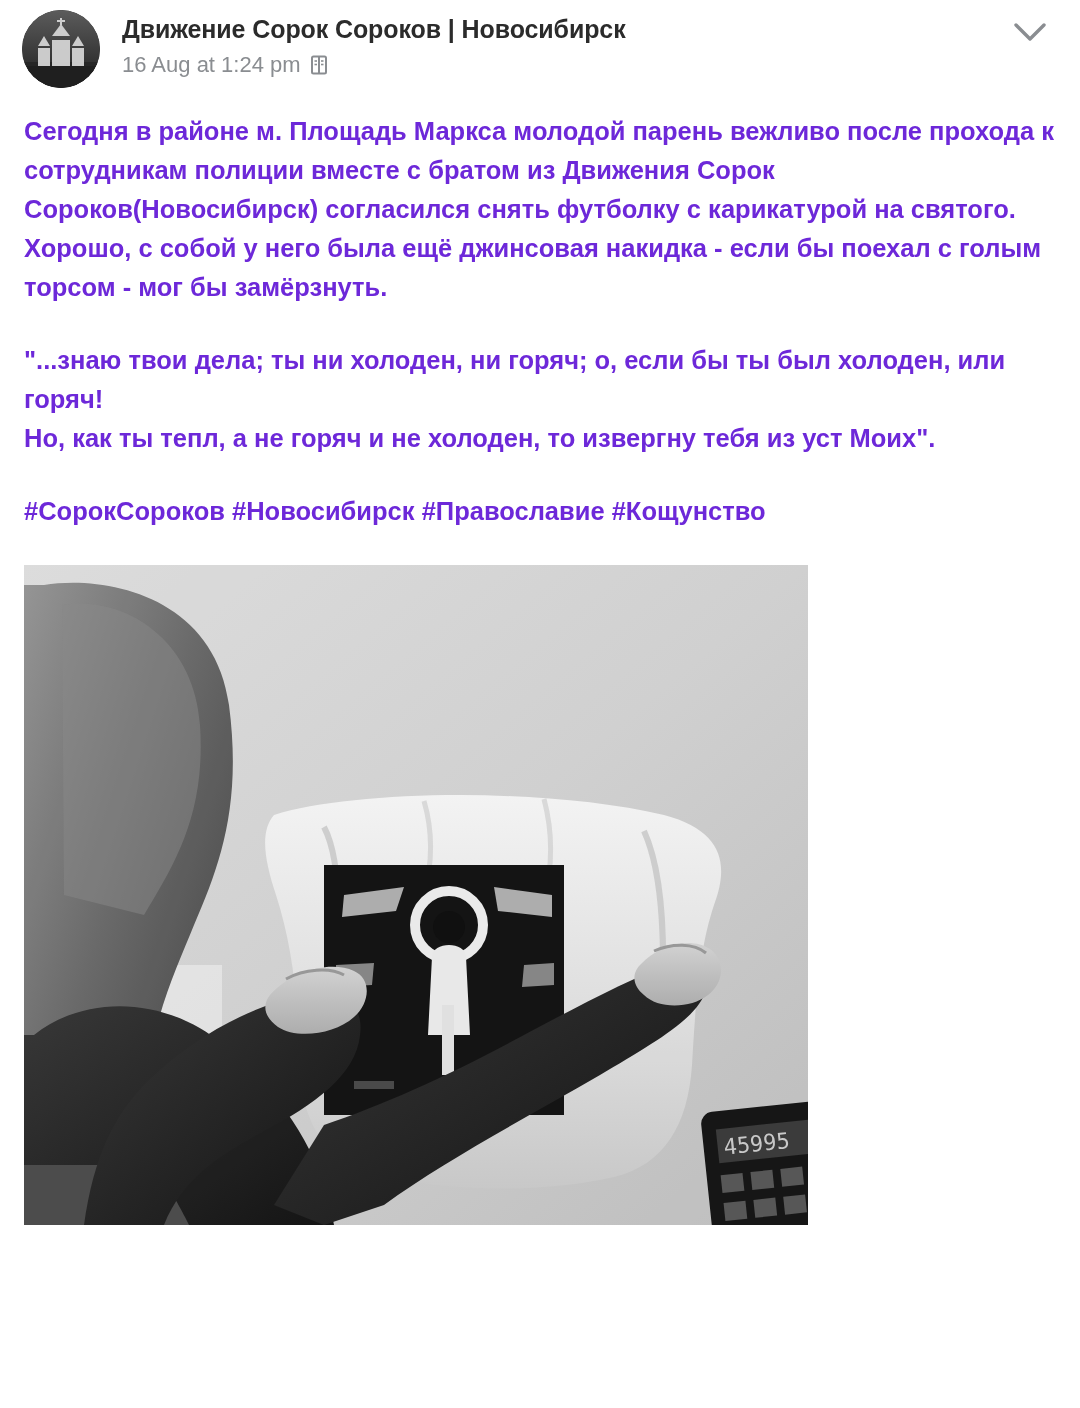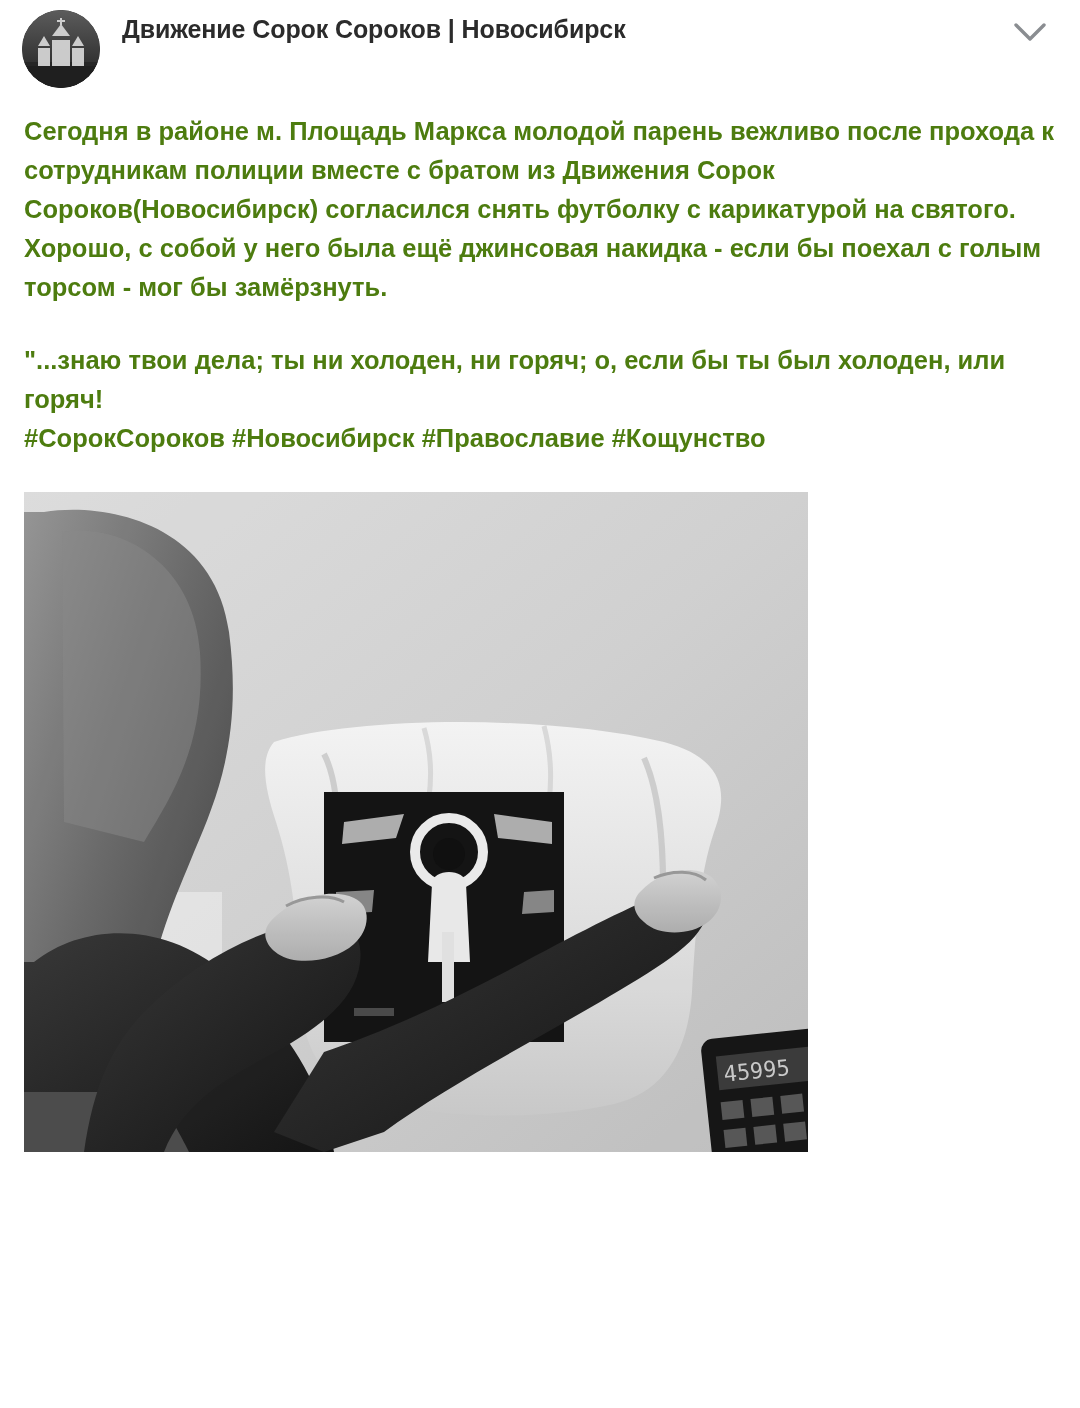--- a/index.html
+++ b/index.html
@@ -81,21 +81,21 @@
     display: flex;
     align-items: center;
     justify-content: center;
   }
 
   
   .post-body {
     padding: 18px 22px 0 24px;
     font-size: 25.5px;
     line-height: 39px;
-    color: #4d7c0f;
+    color: #6d28d9;
     font-weight: bold;
   }
   .para {
     margin: 0 0 34px 0;
     white-space: pre-wrap;
   }
   .para.quote { margin-bottom: 0; }
   .para.hashtags { }
 
   
@@ -145,32 +145,46 @@
             <rect x="38" y="8" width="2" height="7"></rect>
             <rect x="35" y="10" width="8" height="2"></rect>
           </g>
           <rect x="0" y="56" width="78" height="22" fill="#1a1a1a" opacity="0.55"></rect>
         </g>
       </svg>
     </div>
 
     <div class="header-text">
       <div class="page-name">Движение Сорок Сороков | Новосибирск</div>
+      <div class="meta-line">
+        <span class="timestamp">16 Aug at 1:24 pm</span>
+        <span class="privacy-icon">
+          <svg width="18" height="20" viewBox="0 0 18 20" aria-hidden="true">
+            <rect x="2" y="1.5" width="14" height="17" rx="1.5" fill="none" stroke="#8a8d91" stroke-width="2"></rect>
+            <line x1="9" y1="2" x2="9" y2="18" stroke="#8a8d91" stroke-width="2"></line>
+            <line x1="4.5" y1="6" x2="7" y2="6" stroke="#8a8d91" stroke-width="1.6"></line>
+            <line x1="4.5" y1="9.5" x2="7" y2="9.5" stroke="#8a8d91" stroke-width="1.6"></line>
+            <line x1="11" y1="6" x2="13.5" y2="6" stroke="#8a8d91" stroke-width="1.6"></line>
+            <line x1="11" y1="9.5" x2="13.5" y2="9.5" stroke="#8a8d91" stroke-width="1.6"></line>
+          </svg>
+        </span>
+      </div>
     </div>
 
     <div class="chevron">
       <svg width="34" height="22" viewBox="0 0 34 22" aria-hidden="true">
         <polyline points="3,4 17,18 31,4" fill="none" stroke="#8a8d91" stroke-width="3.4" stroke-linecap="round" stroke-linejoin="round"></polyline>
       </svg>
     </div>
   </div>
 
   <div class="post-body">
     <p class="para">Сегодня в районе м. Площадь Маркса молодой парень вежливо после прохода к сотрудникам полиции вместе с братом из Движения Сорок Сороков(Новосибирск) согласился снять футболку с карикатурой на святого. Хорошо, с собой у него была ещё джинсовая накидка - если бы поехал с голым торсом - мог бы замёрзнуть.</p>
     <p class="para quote">"...знаю твои дела; ты ни холоден, ни горяч; о, если бы ты был холоден, или горяч!</p>
+    <p class="para">Но, как ты тепл, а не горяч и не холоден, то извергну тебя из уст Моих".</p>
     <p class="para hashtags">#СорокСороков #Новосибирск #Православие #Кощунство</p>
   </div>
 
   <div class="post-image-wrap">
     <div class="post-image">
       <svg width="784" height="660" viewBox="0 0 784 660" aria-hidden="true">
         <defs>
           <linearGradient id="wall" x1="0" y1="0" x2="1" y2="1">
             <stop offset="0%" stop-color="#e9e9e9"></stop>
             <stop offset="50%" stop-color="#dcdcdc"></stop>

